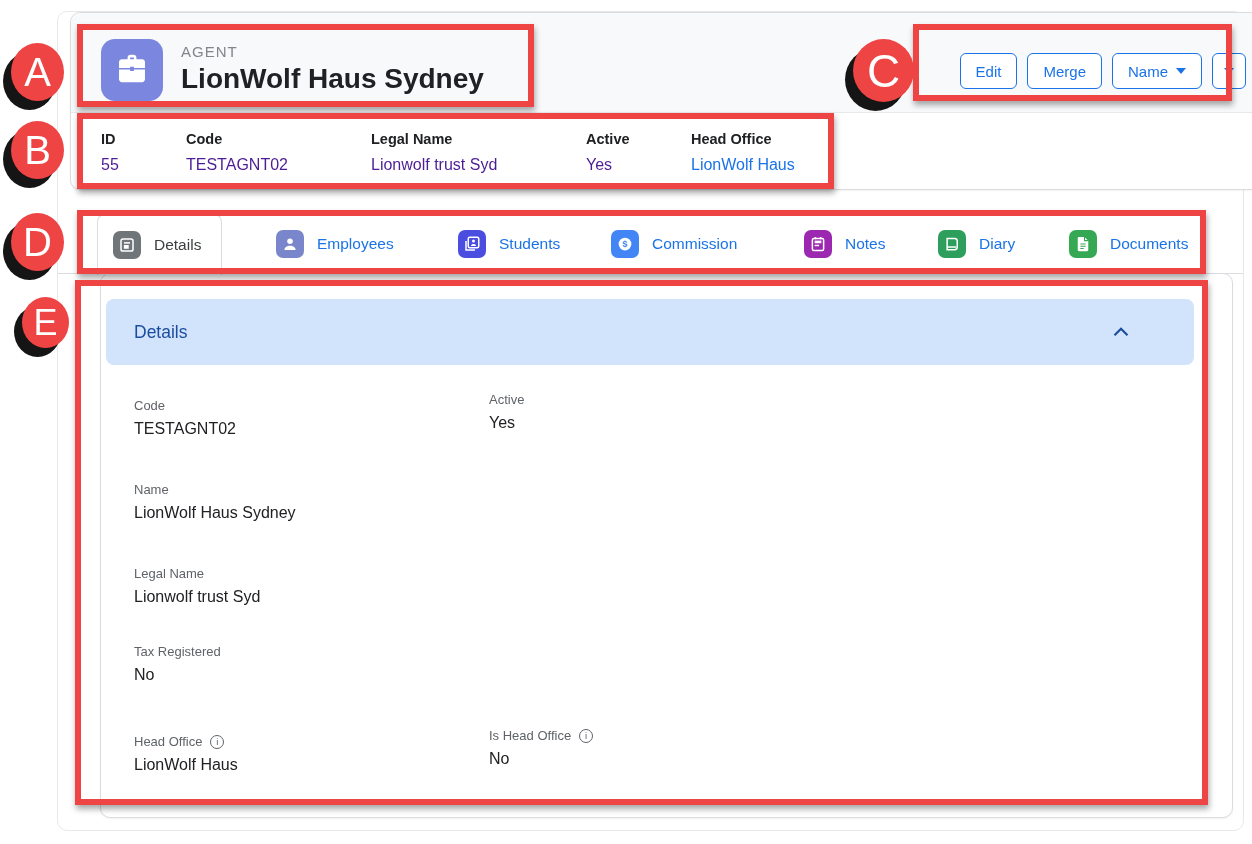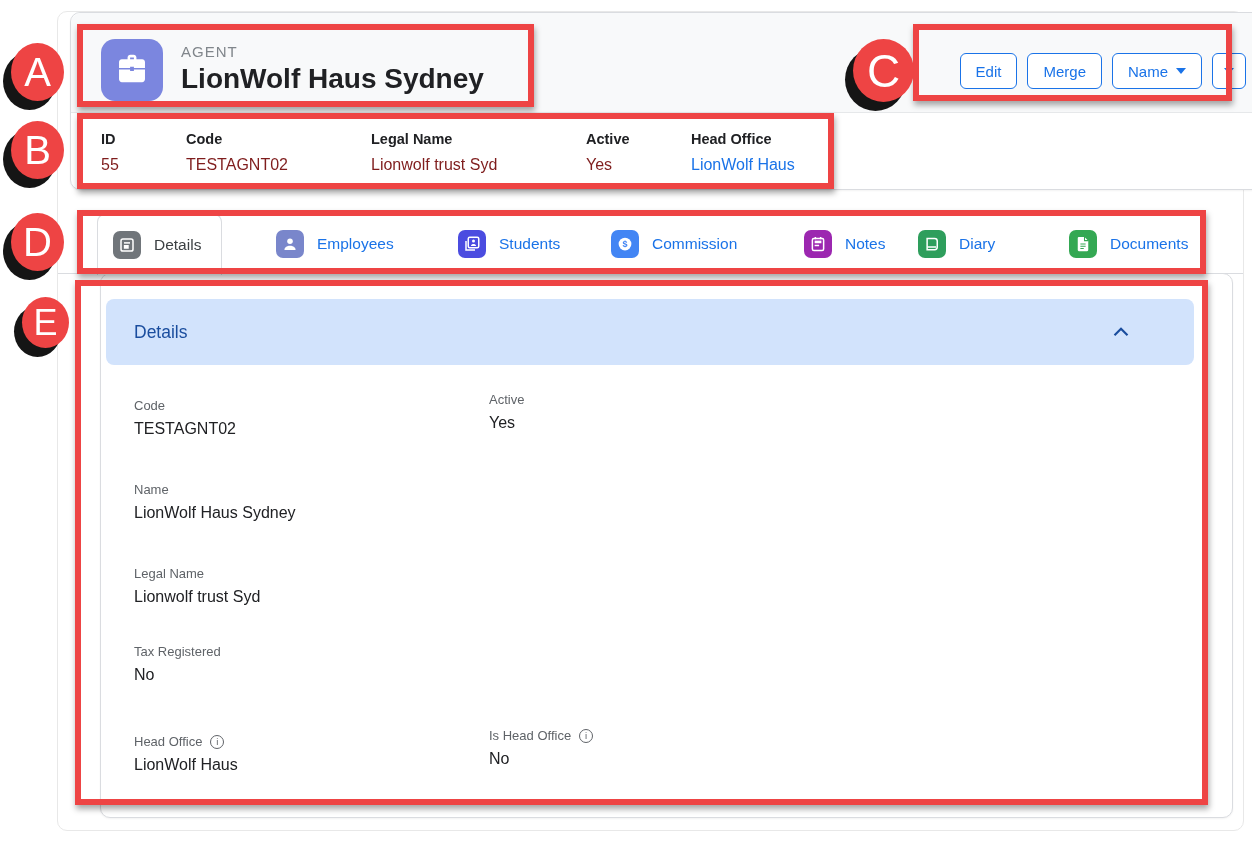--- a/index.html
+++ b/index.html
@@ -18,33 +18,33 @@
 
   .actions { position:absolute; right:35px; top:40px; display:flex; gap:10px; align-items:center; }
   .btn { height:36px; padding:0 15px; border:1px solid #1a73e8; border-radius:6px; background:#fff; color:#1a73e8; font-size:15px; font-family:"Liberation Sans",sans-serif; display:flex; align-items:center; gap:8px; cursor:pointer; }
   .btn.icon-only { padding:0 11px; }
   .caret-down { width:0; height:0; border-left:5px solid transparent; border-right:5px solid transparent; border-top:6px solid #1a73e8; display:inline-block; }
 
   
   .summary { position:absolute; left:0; top:100px; width:100%; height:77px; }
   .sum-col { position:absolute; top:18px; }
   .sum-label { font-size:14.5px; font-weight:700; color:#202124; margin-bottom:9px; }
-  .sum-value { font-size:16px; color:#7f1d1d; }
+  .sum-value { font-size:16px; color:#4c1d95; }
   .sum-link { color:#1a73e8; cursor:pointer; }
   .sc0{left:30px}.sc1{left:115px}.sc2{left:300px}.sc3{left:515px}.sc4{left:620px}
 
   
   .tabbar { position:absolute; left:58px; top:214px; width:1185px; height:60px; border-bottom:1px solid #dadce0; background:transparent; }
   .tab { position:absolute; display:flex; align-items:center; gap:13px; cursor:pointer;padding-left:26px; }
   .tab-inactive { top:16px; }
   .tab-label { font-size:15.5px; color:#1a73e8; }
   .tab-box { left:39px; top:0; width:125px; height:61px; background:#fff; border:1px solid #dadce0; border-bottom:none; border-radius:8px 8px 0 0; padding-left:15px; z-index:3; }
   .tab-box .tab-label { color:#3c4043; }
   .icon-tile { width:28px; height:28px; border-radius:7px; display:flex; align-items:center; justify-content:center; flex:0 0 auto; }
-  .t-emp{left:192px}.t-stu{left:374px}.t-com{left:527px}.t-not{left:720px}.t-dia{left:834px}.t-doc{left:985px}
+  .t-emp{left:192px}.t-stu{left:374px}.t-com{left:527px}.t-not{left:720px}.t-dia{left:854px}.t-doc{left:985px}
 
   
   .panel { position:absolute; left:100px; top:273px; width:1133px; height:545px; background:#fff; border:1px solid #dadce0; border-radius:10px; box-shadow:0 1px 2px rgba(0,0,0,0.05); }
   .panel-header { position:absolute; left:5px; top:25px; width:1088px; height:66px; background:#d2e3fc; border-radius:8px; display:flex; align-items:center; padding:0 28px; cursor:pointer; }
   .panel-title { font-size:17.5px; color:#1a4d9e; font-weight:500; }
   .panel-chevron { margin-left:auto; margin-right:32px; display:flex; }
 
   .fields { position:absolute; left:33px; top:124px; right:40px; }
   .frow { display:grid; grid-template-columns:355px 1fr; margin-bottom:39px; min-height:45px; }
   .fcell.right { position:relative; top:-6px; }

